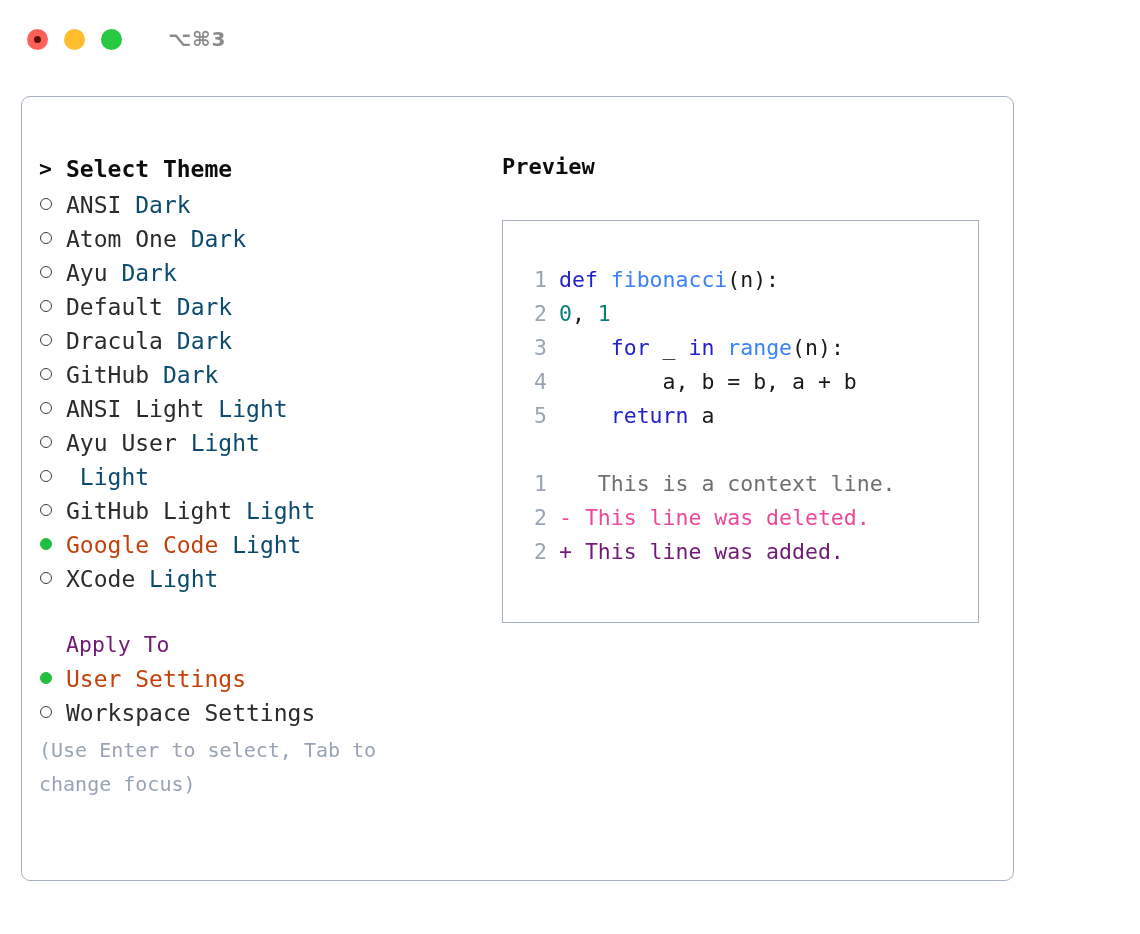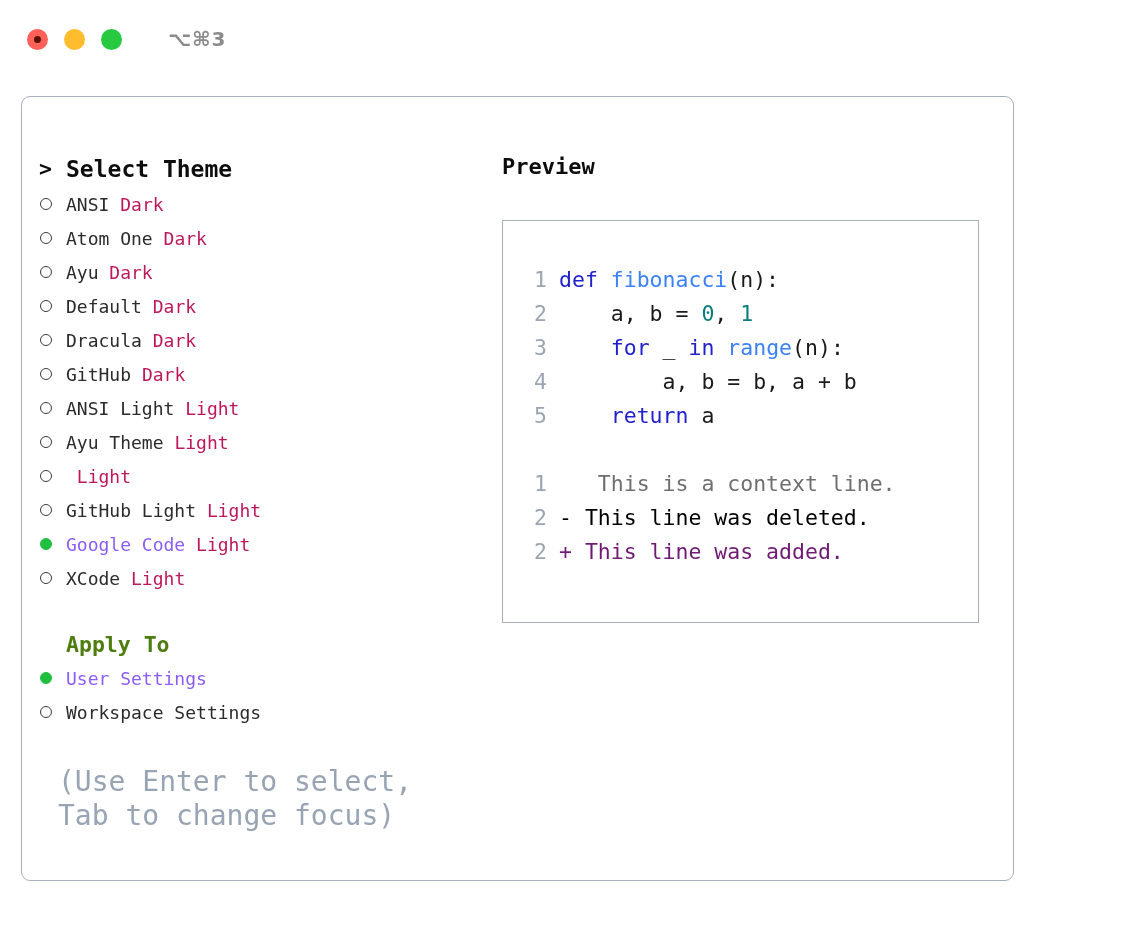--- a/index.html
+++ b/index.html
@@ -88,21 +88,21 @@
     left: 17px;
     top: 53px;
     width: 440px;
   }
 
   .row {
     height: 34px;
     display: flex;
     align-items: center;
     white-space: pre;
-    font-size: 18px;
+    font-size: 23px;
     line-height: 34px;
   }
 
   .marker {
     display: inline-block;
     width: 27px;
     flex: 0 0 27px;
     text-align: left;
     font-size: 21.5px;
     color: #2b2b2b;
@@ -138,43 +138,42 @@
   #header-row {
     font-weight: bold;
     font-size: 23px;
     color: #0d0d0d;
     height: 38px;
     line-height: 38px;
   }
   #header-row .marker { font-weight: bold; color: #0d0d0d; }
 
   .theme-name   { color: #2b2b2b; }
-  .theme-name.sel { color: #8b5cf6; }
-  .theme-kind   { color: #be185d; }
+  .theme-name.sel { color: #c2410c; }
+  .theme-kind   { color: #0c4a6e; }
 
   #apply-heading {
-    font-weight: bold;
+    font-weight: normal;
     font-size: 21.5px;
-    color: #4d7c0f;
+    color: #701a75;
     height: 34px;
     line-height: 34px;
     text-align: right;
   }
 
   .spacer-row { height: 32px; }
 
   #hint-text {
     position: absolute;
     left: 17px;
-    top: 668px;
+    top: 636px;
     width: 410px;
-    font-size: 28px;
+    font-size: 20px;
     line-height: 34px;
     color: #98a4b3;
-    margin-left: 19px;
   }
 
   
   #preview-column {
     position: absolute;
     left: 480px;
     top: 53px;
     width: 490px;
   }
   #preview-heading {
@@ -208,21 +207,21 @@
     color: #9aa5b1;
     margin-right: 12px;
   }
   .code-gap { height: 34px; }
 
   .tok-kw   { color: #2222cc; }
   .tok-fn   { color: #3b82f6; }
   .tok-num  { color: #0a7d7d; }
   .tok-pl   { color: #1a1a1a; }
   .tok-ctx  { color: #6f6f6f; }
-  .tok-del  { color: #000000; }
+  .tok-del  { color: #ec4899; }
   .tok-add  { color: #701a75; }
 </style>
 </head>
 <body>
 
 <div id="app-window">
 
   <div id="titlebar">
     <div class="traffic-lights">
       <div class="tl tl-close"></div>
@@ -242,21 +241,21 @@
       </div>
 
       <div id="theme-items">
           <div class="row"><span class="marker-dot"></span><span class="theme-name">ANSI</span><span> </span><span class="theme-kind">Dark</span></div>
           <div class="row"><span class="marker-dot"></span><span class="theme-name">Atom One</span><span> </span><span class="theme-kind">Dark</span></div>
           <div class="row"><span class="marker-dot"></span><span class="theme-name">Ayu</span><span> </span><span class="theme-kind">Dark</span></div>
           <div class="row"><span class="marker-dot"></span><span class="theme-name">Default</span><span> </span><span class="theme-kind">Dark</span></div>
           <div class="row"><span class="marker-dot"></span><span class="theme-name">Dracula</span><span> </span><span class="theme-kind">Dark</span></div>
           <div class="row"><span class="marker-dot"></span><span class="theme-name">GitHub</span><span> </span><span class="theme-kind">Dark</span></div>
           <div class="row"><span class="marker-dot"></span><span class="theme-name">ANSI Light</span><span> </span><span class="theme-kind">Light</span></div>
-          <div class="row"><span class="marker-dot"></span><span class="theme-name">Ayu Theme</span><span> </span><span class="theme-kind">Light</span></div>
+          <div class="row"><span class="marker-dot"></span><span class="theme-name">Ayu User</span><span> </span><span class="theme-kind">Light</span></div>
           <div class="row"><span class="marker-dot"></span><span> </span><span class="theme-kind">Light</span></div>
           <div class="row"><span class="marker-dot"></span><span class="theme-name">GitHub Light</span><span> </span><span class="theme-kind">Light</span></div>
           <div class="row"><span class="marker-dot selected"></span><span class="theme-name sel">Google Code</span><span> </span><span class="theme-kind">Light</span></div>
           <div class="row"><span class="marker-dot"></span><span class="theme-name">XCode</span><span> </span><span class="theme-kind">Light</span></div>
         </div>
 
       <div class="row spacer-row"></div>
 
       <div class="row" id="apply-heading">
         <span class="marker-blank"></span>
@@ -270,21 +269,21 @@
     </div>
 
     <div id="hint-text">(Use Enter to select, Tab to change focus)</div>
 
     <div id="preview-column">
       <div id="preview-heading">Preview</div>
 
       <div id="preview-box">
         <div id="code-block">
             <div class="code-line"><span class="ln">1</span><span class="tok-kw">def </span><span class="tok-fn">fibonacci</span><span class="tok-pl">(n):</span></div>
-            <div class="code-line"><span class="ln">2</span><span class="tok-pl">    a, b = </span><span class="tok-num">0</span><span class="tok-pl">, </span><span class="tok-num">1</span></div>
+            <div class="code-line"><span class="ln">2</span><span class="tok-num">0</span><span class="tok-pl">, </span><span class="tok-num">1</span></div>
             <div class="code-line"><span class="ln">3</span><span class="tok-pl">    </span><span class="tok-kw">for</span><span class="tok-pl"> _ </span><span class="tok-kw">in</span><span class="tok-pl"> </span><span class="tok-fn">range</span><span class="tok-pl">(n):</span></div>
             <div class="code-line"><span class="ln">4</span><span class="tok-pl">        a, b = b, a + b</span></div>
             <div class="code-line"><span class="ln">5</span><span class="tok-pl">    </span><span class="tok-kw">return</span><span class="tok-pl"> a</span></div>
           </div>
         <div class="code-gap"></div>
         <div id="diff-block">
             <div class="code-line"><span class="ln">1</span><span class="tok-ctx">   This is a context line.</span></div>
             <div class="code-line"><span class="ln">2</span><span class="tok-del">- This line was deleted.</span></div>
             <div class="code-line"><span class="ln">2</span><span class="tok-add">+ This line was added.</span></div>
           </div>

